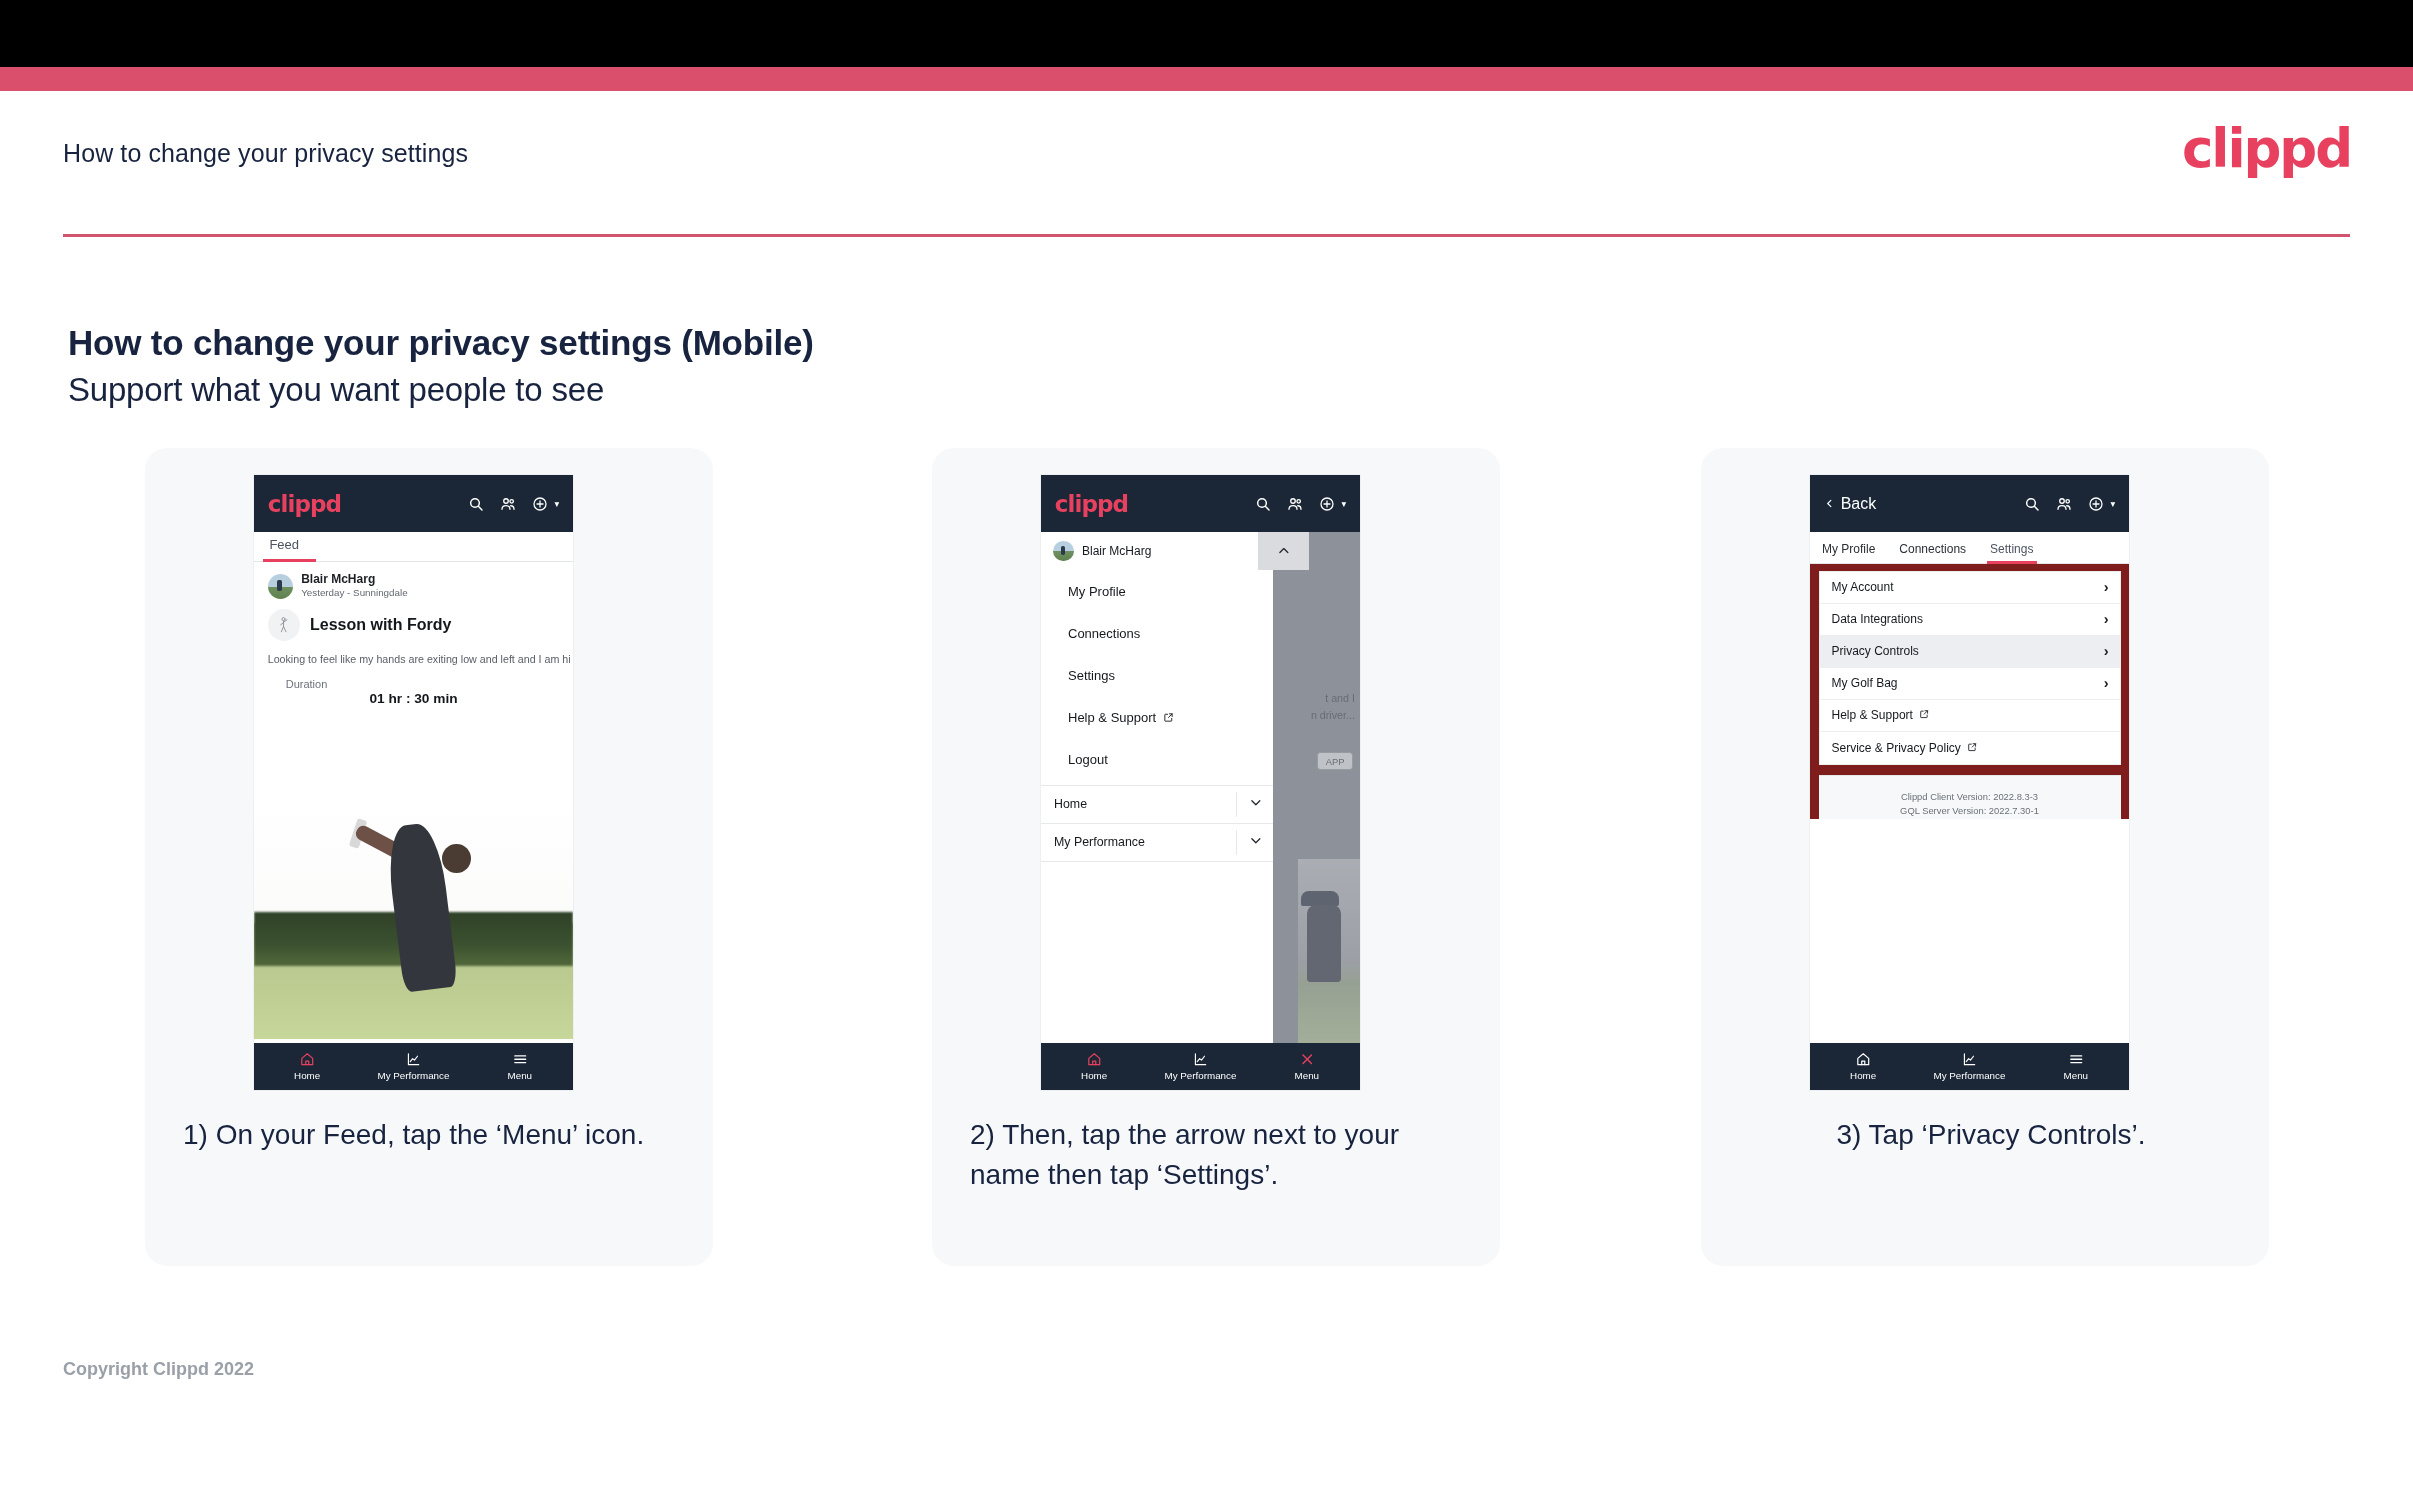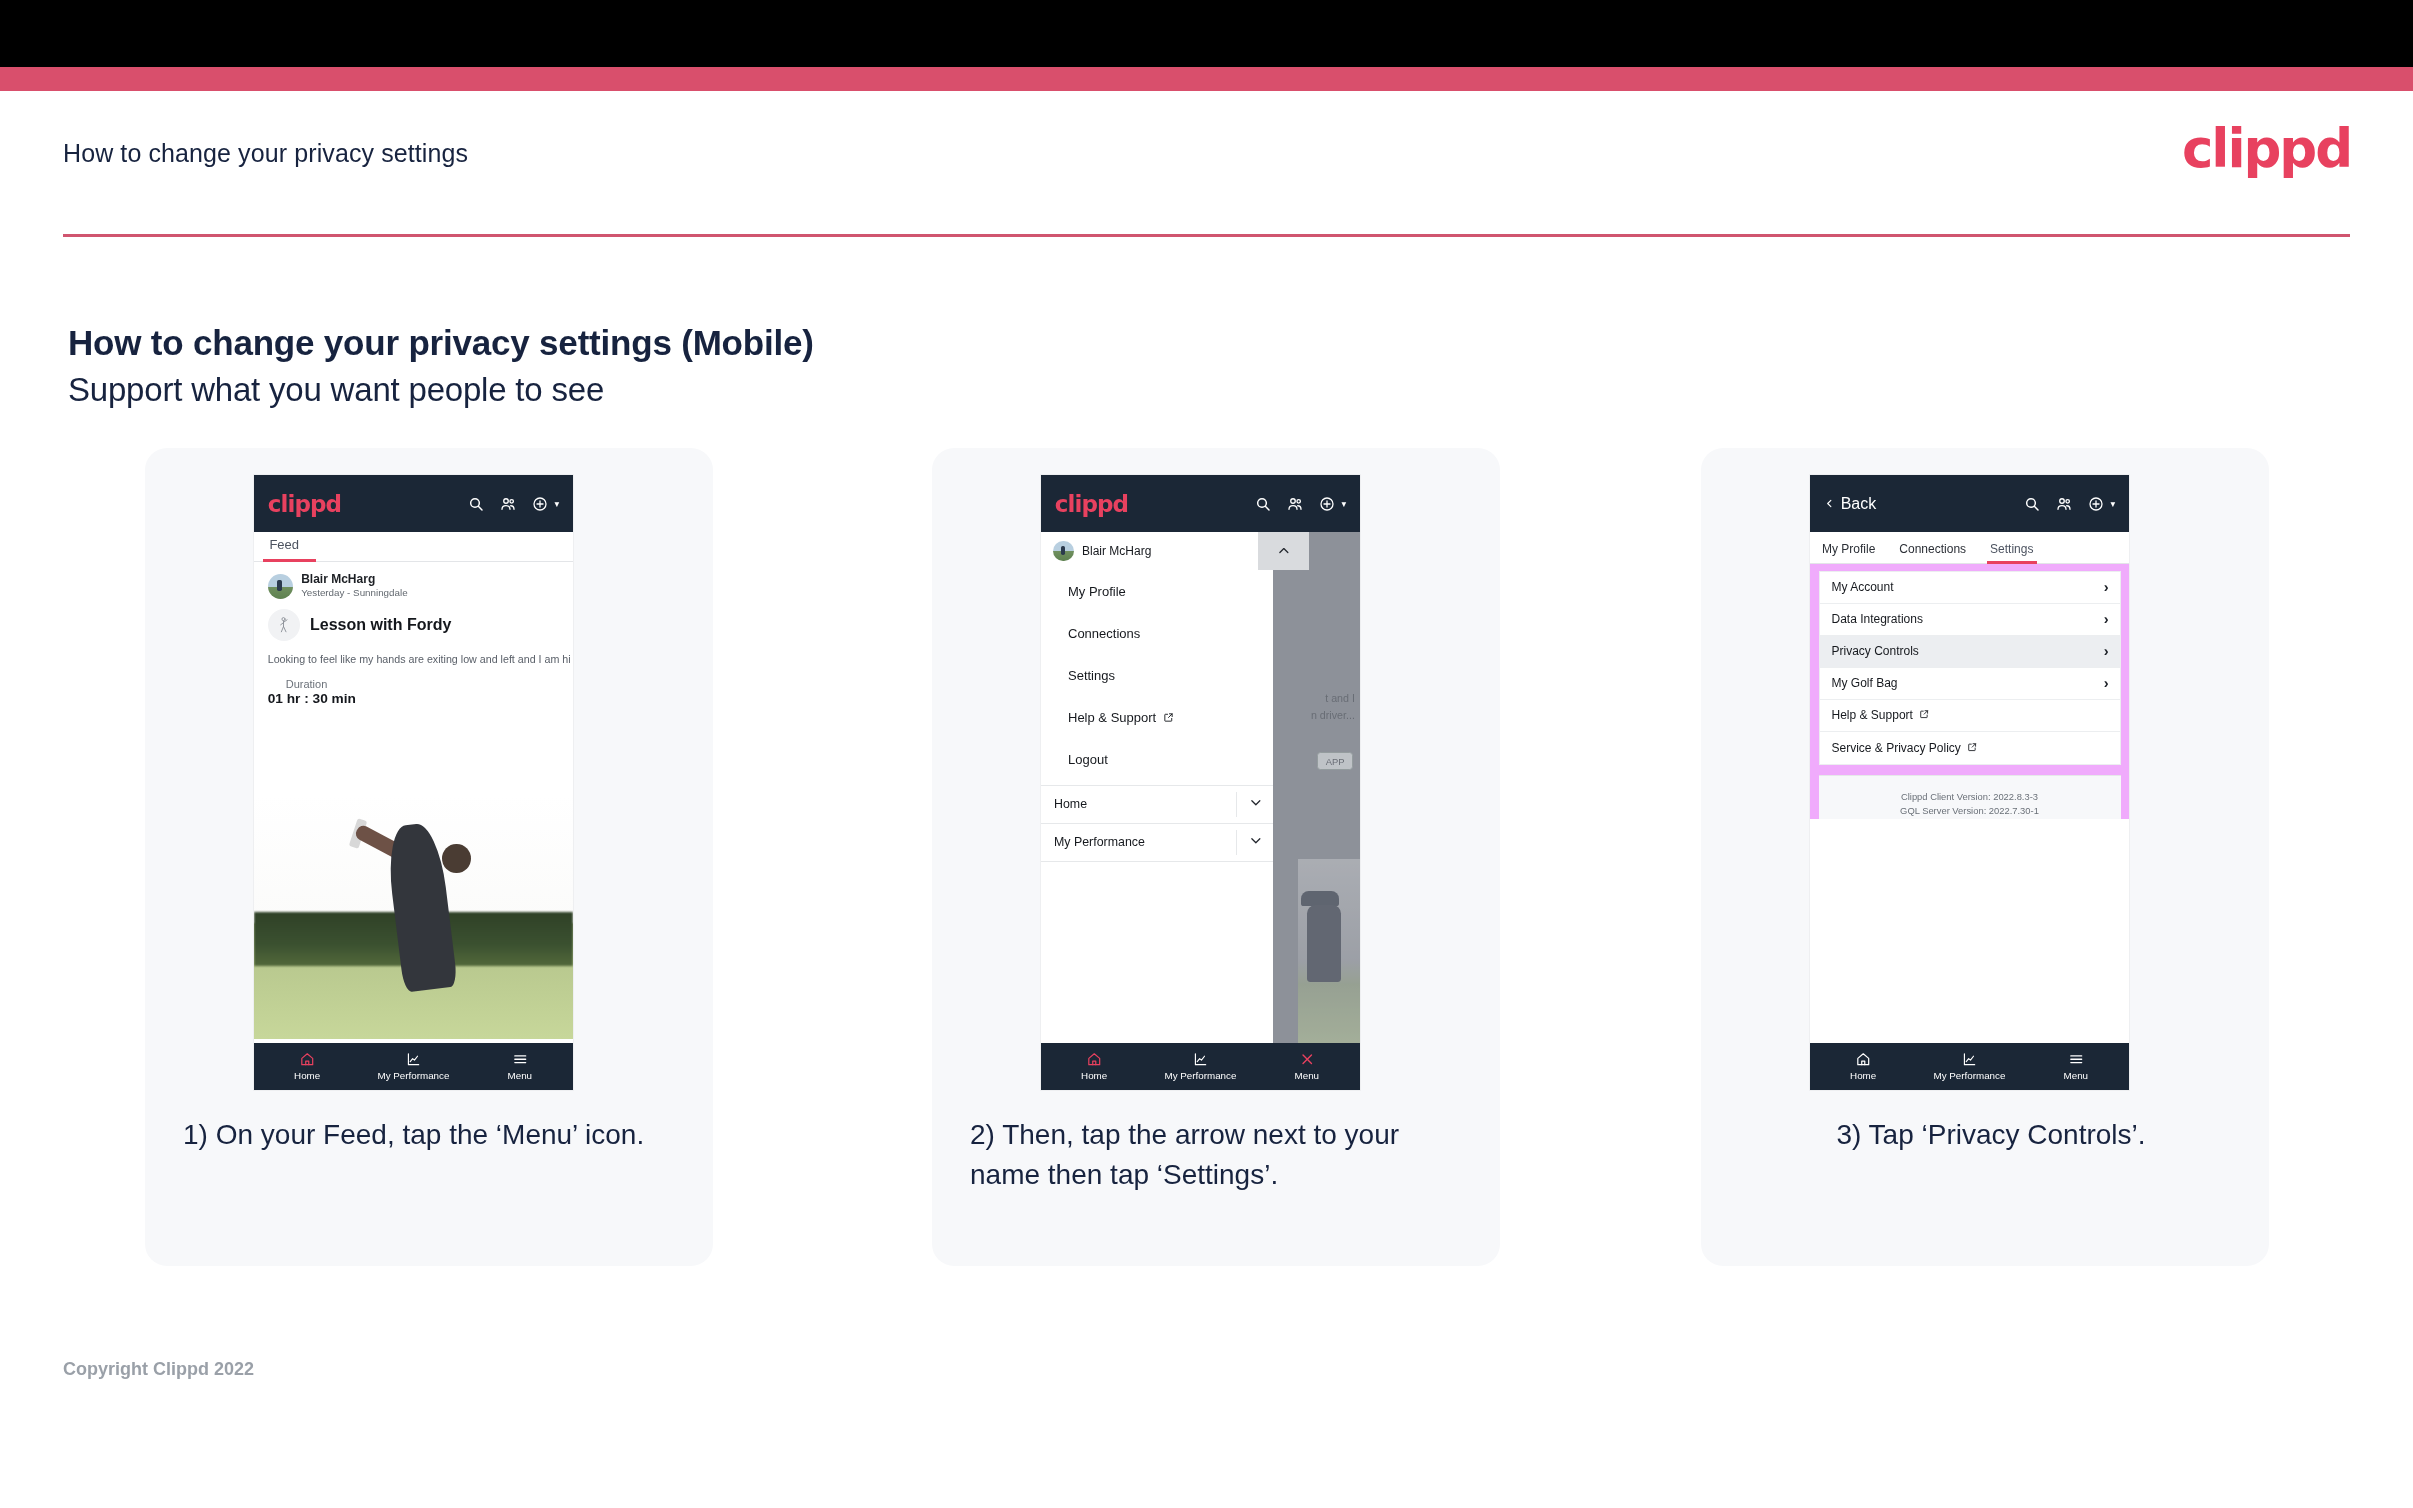--- a/index.html
+++ b/index.html
@@ -105,21 +105,21 @@
 
   .lesson-row { display:flex; align-items:center; gap:10.3px; margin-top:9.4px; }
   .lesson-ic {
     width:32px; height:32px; border-radius:50%; background:#f1f2f4;
     display:flex; align-items:center; justify-content:center; flex:0 0 32px;
   }
   .lesson-title { font-size:16px; font-weight:700; color:#14171c; }
 
   .post-body { font-size:10.7px; color:#5a6069; line-height:1.55; margin-top:9.4px; white-space:nowrap; }
   .dur-lbl { font-size:11px; color:#6c727a; margin-top:10.3px;margin-left:18px; }
-  .dur-val { font-size:13.7px; font-weight:700; color:#14171c; margin-top:1.7px; }
+  .dur-val { font-size:13.7px; font-weight:700; color:#14171c; margin-top:1.7px;text-align:center; }
 
   .photo {
     position:absolute; left:0; right:0; top:320px; height:244px;
     background:
       linear-gradient(180deg,#ffffff 0%,#fbfbfa 52%,#9fae7e 53%,#b9c98f 70%,#c7d79a 100%);
     overflow:hidden;
   }
   .photo .trees {
     position:absolute; left:0; right:0; top:48%; height:22%;
     background:linear-gradient(180deg,#2f4127 0%,#3b5130 60%,#52683a 100%);
@@ -215,21 +215,21 @@
   .seg {
     display:flex; align-items:flex-end; height:32px; background:#fff;
     border-bottom:0.9px solid #e3e5e8; padding:0 12px; gap:24px;
   }
   .seg .s { font-size:12px; color:#2b2f36; padding-bottom:6.8px; position:relative; }
   .seg .s.active { color:#4c5360; }
   .seg .s.active::after {
     content:""; position:absolute; left:-3.4px; right:-3.4px; bottom:-0.9px;
     height:2.6px; background:#e8415f;
   }
-  .settings-wrap { padding:6.8px 8.5px 0 8.5px; background:#f0abfc; }
+  .settings-wrap { padding:6.8px 8.5px 0 8.5px; background:#7f1d1d; }
   .set-list { background:#fff; border:0.9px solid #eceef0; }
   .set-row {
     height:32px; display:flex; align-items:center; padding:0 12px;
     font-size:12px; color:#16191e; border-bottom:0.9px solid #eceef0; position:relative;
   }
   .set-row:last-child { border-bottom:none; }
   .set-row.hl { background:#eceef1; }
   .set-row .arrow {
     position:absolute; right:11px; top:50%; transform:translateY(-50%);
     font-size:14.5px; font-weight:700; color:#1c2027;

